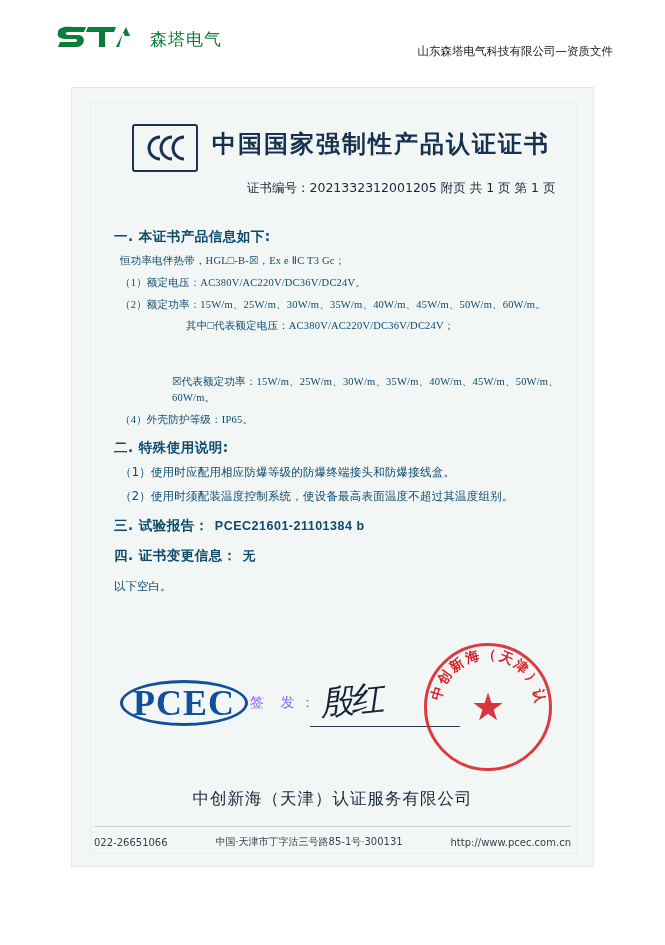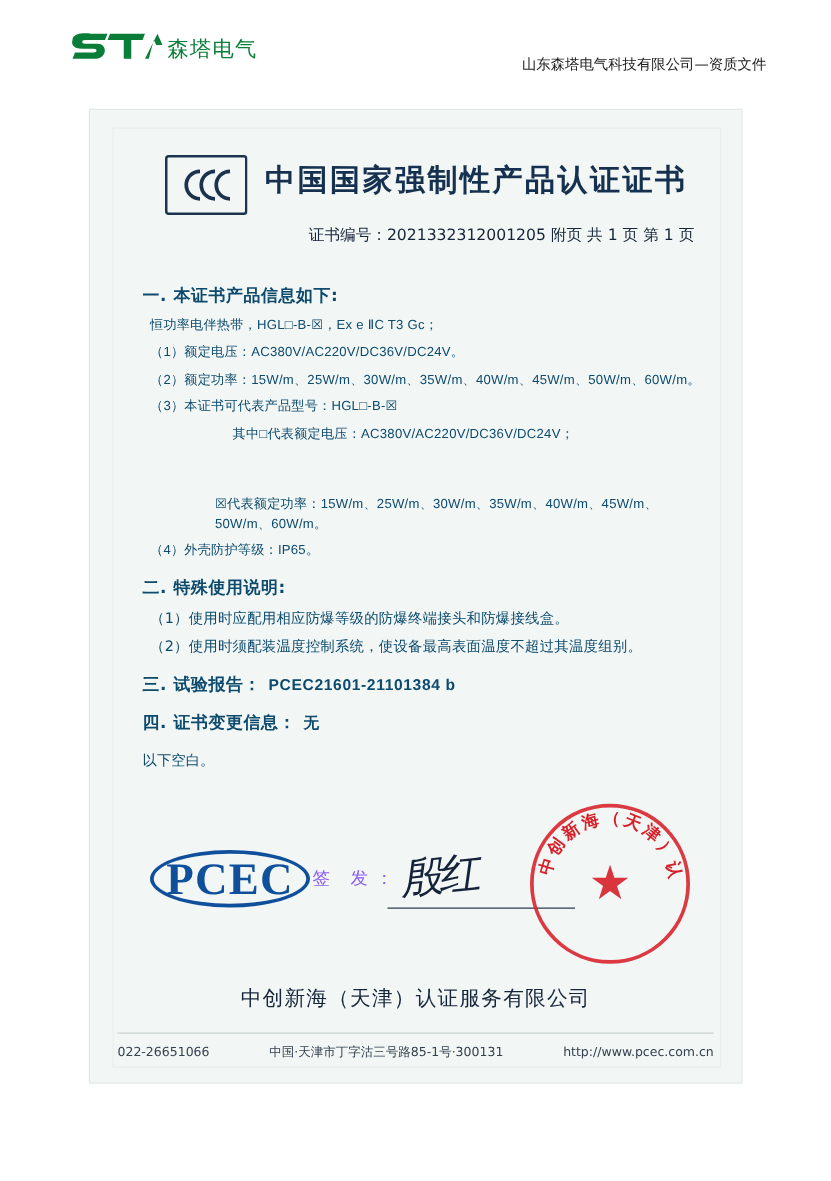--- a/index.html
+++ b/index.html
@@ -34,21 +34,21 @@
     display: flex;
     align-items: center;
     height: 30px;
   }
   .logo-mark {
     position: relative;
     width: 74px;
     height: 30px;
   }
   .logo-text {
-    margin-left: 4px;
+    margin-left: 20px;
     font-size: 17px;
     color: #0a7d38;
     letter-spacing: 1px;
     font-family: "DejaVu Sans", sans-serif;
   }
   .header-right {
     position: absolute;
     right: 52px;
     top: 44px;
     font-size: 11.5px;
@@ -120,21 +120,21 @@
     font-size: 11.5px;
     font-family: "DejaVu Sans", sans-serif;
     margin: 6px 0;
     line-height: 1.5;
     letter-spacing: 0.2px;
   }
   .indent1 { padding-left: 6px; }
   .indent2 { padding-left: 72px; }
   .indent3 { padding-left: 58px; margin-top: 40px; }
   .mono {
-    font-family: Liberation Sans, sans-serif;
+    font-family: Liberation Serif, serif;
     font-size: 10.5px;
   }
   .sec-head-inline {
     font-size: 13.5px;
     font-weight: bold;
     font-family: "DejaVu Sans", sans-serif;
   }
   .sec-val {
     font-size: 12.5px;
     font-family: Liberation Sans, sans-serif;
@@ -298,21 +298,20 @@
 
     <div class="doc-title">中国国家强制性产品认证证书</div>
     <div class="cert-no">证书编号：2021332312001205   附页  共 1 页 第 1 页</div>
 
     <div class="body">
 
       <div class="sec-head">一. 本证书产品信息如下:</div>
       <div class="line mono indent1">恒功率电伴热带，HGL□-B-☒，Ex e ⅡC T3 Gc；</div>
       <div class="line mono indent1">（1）额定电压：AC380V/AC220V/DC36V/DC24V。</div>
       <div class="line mono indent1">（2）额定功率：15W/m、25W/m、30W/m、35W/m、40W/m、45W/m、50W/m、60W/m。</div>
-      <div class="line mono indent1">（3）本证书可代表产品型号：HGL□-B-☒</div>
       <div class="line mono indent2">其中□代表额定电压：AC380V/AC220V/DC36V/DC24V；</div>
       <div class="line mono indent3">☒代表额定功率：15W/m、25W/m、30W/m、35W/m、40W/m、45W/m、50W/m、60W/m。</div>
       <div class="line mono indent1">（4）外壳防护等级：IP65。</div>
 
       <div class="sec-head">二. 特殊使用说明:</div>
       <div class="line indent1">（1）使用时应配用相应防爆等级的防爆终端接头和防爆接线盒。</div>
       <div class="line indent1">（2）使用时须配装温度控制系统，使设备最高表面温度不超过其温度组别。</div>
 
       <div class="sec-head">
         <span class="sec-head-inline">三. 试验报告：</span><span class="sec-val">PCEC21601-21101384 b</span>

